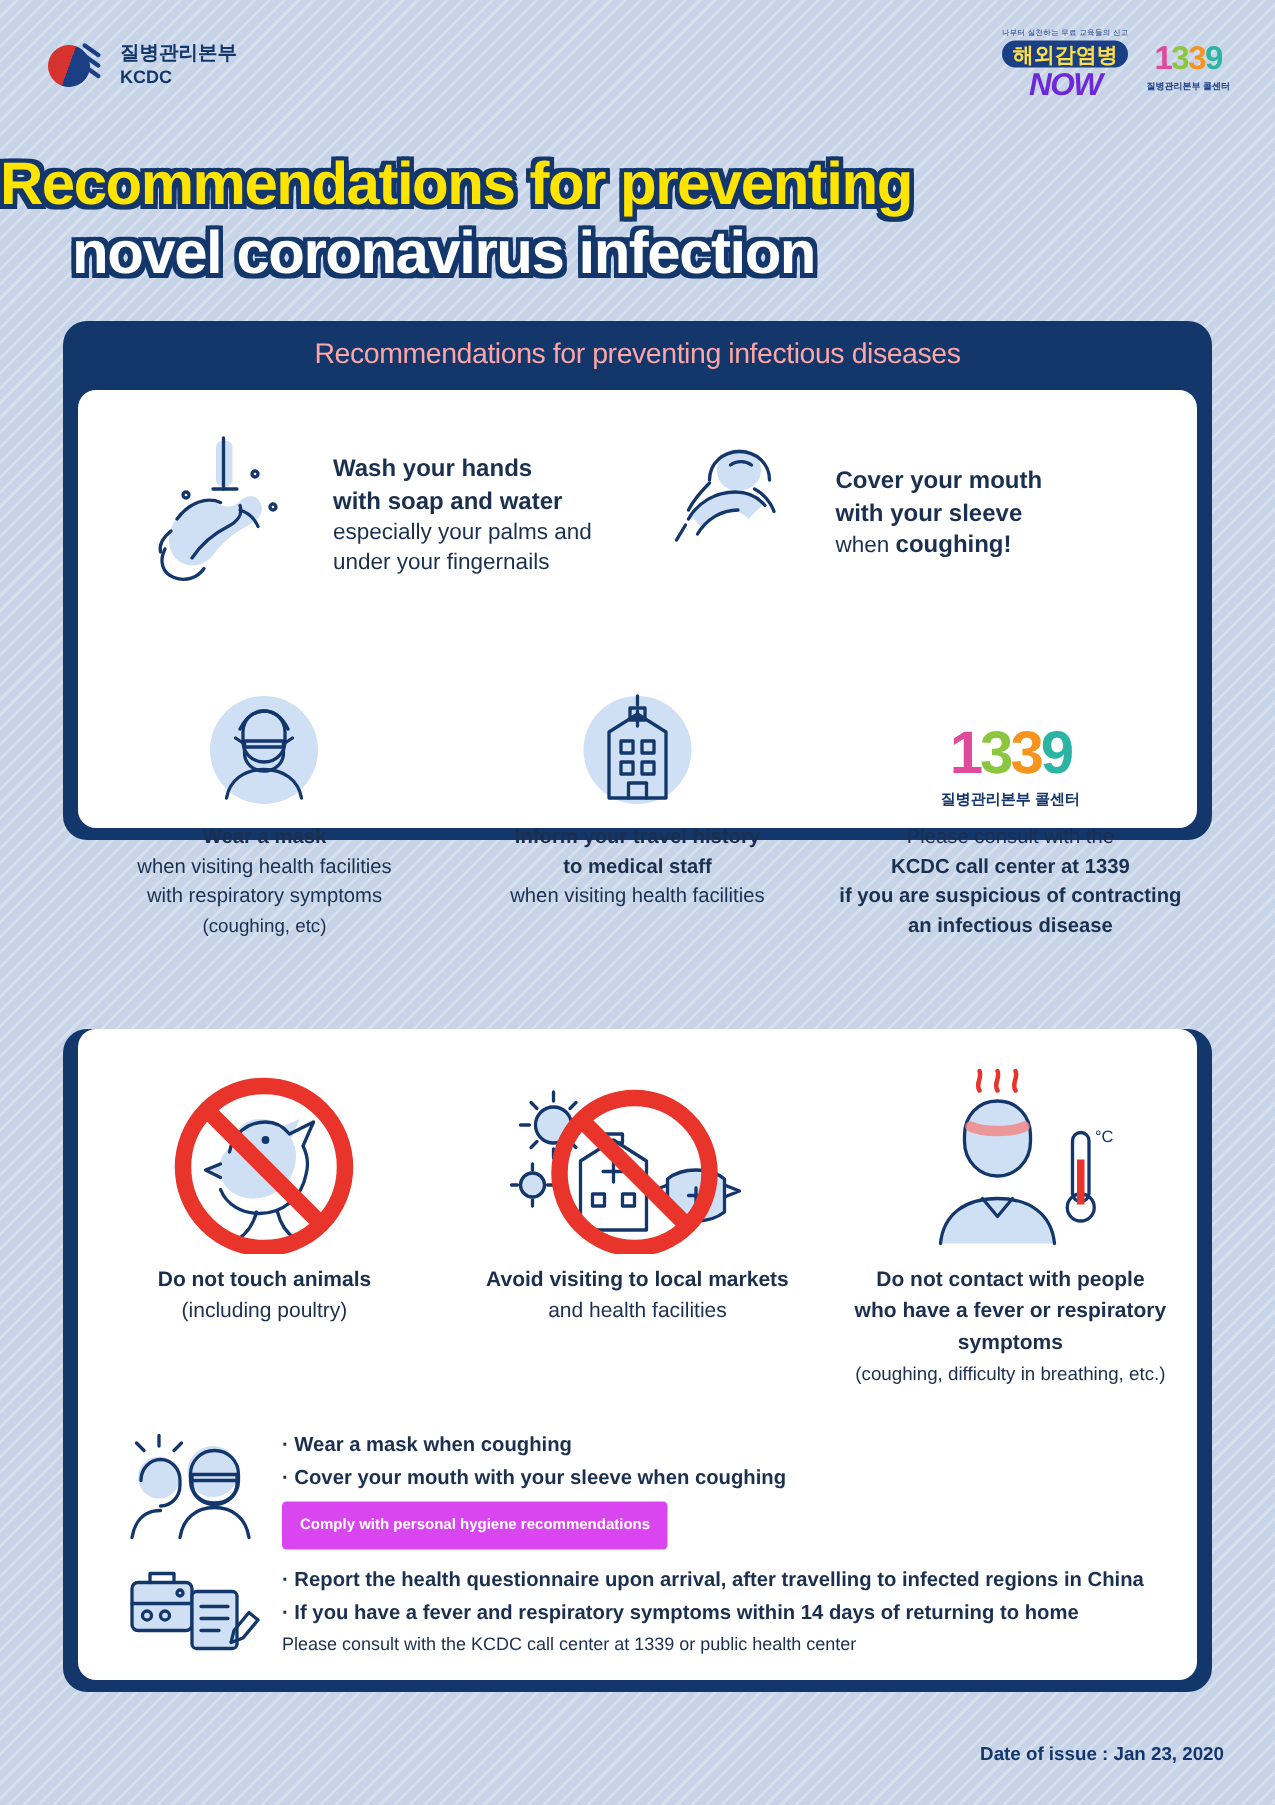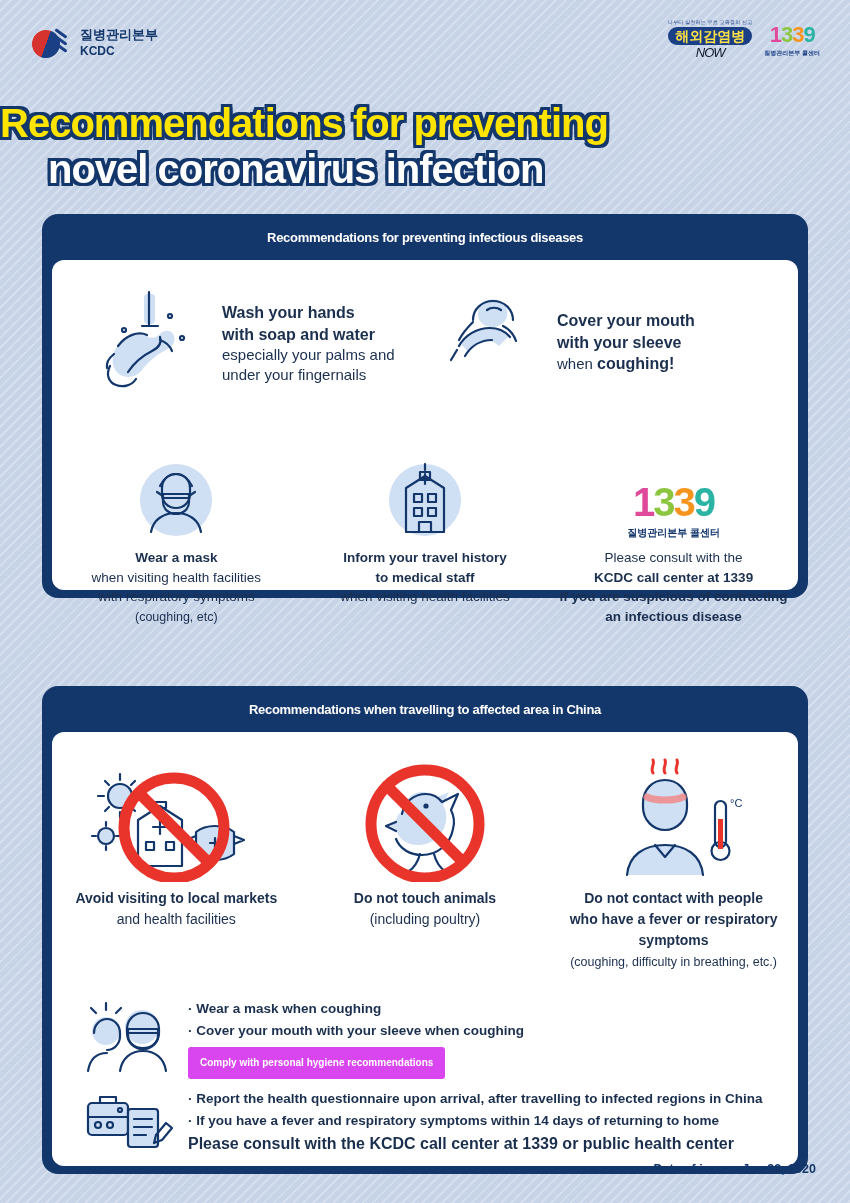--- a/index.html
+++ b/index.html
@@ -30,21 +30,21 @@
   .kcdc-logo .b1{width:14px;left:26px;top:10px;transform:rotate(35deg);}
   .kcdc-logo .b2{width:14px;left:26px;top:17px;transform:rotate(35deg);}
   .kcdc-logo .b3{width:14px;left:26px;top:24px;transform:rotate(35deg);}
   .kcdc-text .kr{font-size:13px;font-weight:bold;color:#13366b;line-height:1.25;}
   .kcdc-text .en{font-size:12px;font-weight:bold;color:#13366b;line-height:1.25;}
 
   .header-right{position:absolute;top:20px;right:30px;display:flex;align-items:center;gap:12px;}
   .now-badge{text-align:center;line-height:1;}
   .now-badge .tiny{font-size:5px;color:#1b3f84;letter-spacing:.2px;}
   .now-badge .kr{font-size:14px;font-weight:bold;color:#fde047;background:#1b3f84;border-radius:9px;padding:2px 7px;display:inline-block;margin:2px 0 1px;}
-  .now-badge .now{font-size:13px;font-weight:normal;color:#0f172a;font-style:italic;letter-spacing:-1px;}
+  .now-badge .now{font-size:21px;font-weight:bold;color:#6d28d9;font-style:italic;letter-spacing:-1px;}
   .mini1339{text-align:center;}
   .mini1339 .digits{font-size:22px;font-weight:bold;letter-spacing:-1px;}
   .mini1339 .d1{color:#e04a9a;}
   .mini1339 .d2{color:#8cc63f;}
   .mini1339 .d3{color:#f7941e;}
   .mini1339 .d4{color:#2bb3a3;}
   .mini1339 .cap{font-size:6px;color:#1b3f84;font-weight:bold;margin-top:1px;}
 
   
   .title{position:absolute;top:100px;left:0;width:850px;text-align:left;}
@@ -55,25 +55,25 @@
   .title .l1{color:#ffe400;text-shadow:
      -3px -3px 0 #13366b, 3px -3px 0 #13366b, -3px 3px 0 #13366b, 3px 3px 0 #13366b,
      -3px 0 0 #13366b, 3px 0 0 #13366b, 0 -3px 0 #13366b, 0 3px 0 #13366b;}
   .title .l2{color:#ffffff;text-shadow:
      -3px -3px 0 #13366b, 3px -3px 0 #13366b, -3px 3px 0 #13366b, 3px 3px 0 #13366b,
      -3px 0 0 #13366b, 3px 0 0 #13366b, 0 -3px 0 #13366b, 0 3px 0 #13366b; margin-left: 48px;}
 
   
   .panel{position:absolute;left:42px;width:766px;background:#13366b;border-radius:16px;padding:0 0 8px;}
   .panel-head{height:46px;display:flex;align-items:center;justify-content:center;}
-  .panel-head span{color:#ffffff;font-size:13px;font-weight:bold;letter-spacing:-.3px;}
+  .panel-head span{color:#fca5a5;font-size:19px;font-weight:normal;letter-spacing:-.3px;}
   .panel-body{background:#fff;border-radius:12px;margin:0 10px;position:relative;}
 
   #panel1{top:214px;}
-  #panel1 .panel-body{height:330px;}
+  #panel1 .panel-body{height:292px;}
   #panel2{top:686px;}
   #panel2 .panel-body{height:434px;}
 
   
   .row1{position:absolute;top:26px;left:0;width:100%;display:flex;}
   .cell-wash{width:50%;display:flex;align-items:flex-start;padding-left:46px;box-sizing:border-box;gap:14px;}
   .cell-cough{width:50%;display:flex;align-items:flex-start;padding-left:18px;box-sizing:border-box;gap:14px;}
   .txtblock{font-size:15px;color:#1b2f4e;line-height:1.35;padding-top:16px;}
   .txtblock b{font-weight:bold;font-size:16px;display:block;}
   .txtblock .light{font-weight:normal;}
@@ -90,21 +90,21 @@
   .row3{position:absolute;top:20px;left:0;width:100%;display:flex;text-align:center;}
   .row3 .col3 .cap{font-size:14px;line-height:1.5;margin-top:6px;}
   .row3 .icon-wrap{height:130px;}
 
   .note{position:absolute;left:30px;right:26px;display:flex;gap:14px;align-items:center;}
   .note1{top:262px;}
   .note2{top:352px;}
   .note .lines{font-size:13.5px;color:#1b2f4e;line-height:1.6;padding-top:4px;}
   .note .lines b{font-weight:bold;}
   .ribbon{display:inline-block;background:#d946ef;color:#fff;font-size:10px;font-weight:bold;padding:8px 12px;border-radius:3px;margin-top:6px;}
-  .note .small{font-size:16px;font-weight:bold;}
+  .note .small{font-size:12px;font-weight:normal;}
 
   .footer{position:absolute;right:34px;top:1162px;font-size:12.5px;font-weight:bold;color:#13366b;}
 
   svg{display:block;}
   .blue{fill:#cfe0f5;}
   .stroke{fill:none;stroke:#13366b;stroke-width:2.2;stroke-linecap:round;stroke-linejoin:round;}
 </style>
 </head>
 <body>
 
@@ -256,26 +256,41 @@
             <b>if you are suspicious of contracting</b><br>
             <b>an infectious disease</b>
           </div>
         </div>
 
       </div>
     </div>
   </div>
 
   <div class="panel" id="panel2">
-    <div class="panel-head">
-      <span>Recommendations when travelling to affected area in China</span>
-    </div>
     <div class="panel-body">
 
       <div class="row3">
+
+        <div class="col3">
+          <div class="icon-wrap">
+            <svg width="130" height="120" viewBox="0 0 130 120">
+              <path class="blue" d="M44 48c0-10 8-18 18-18 6 0 10 2 13 6l14-6-6 13c3 5 4 10 3 16-2 14-14 24-28 24-11 0-20-6-22-16l-8-4 8-5c1-4 4-8 8-10z"></path>
+              <path class="stroke" d="M42 52c2-12 12-20 24-20 7 0 12 3 16 8l16-8-7 16c3 6 4 12 2 19-3 16-16 26-31 26-12 0-22-6-26-16"></path>
+              <path class="stroke" d="M36 60l-10 4 10 5"></path>
+              <circle fill="#13366b" cx="66" cy="44" r="2.6"></circle>
+              <path class="stroke" d="M60 92c-2 8-6 14-12 18M74 92c2 8 6 14 12 18"></path>
+              <circle cx="65" cy="62" r="54" fill="none" stroke="#e8342a" stroke-width="11"></circle>
+              <line x1="27" y1="24" x2="103" y2="100" stroke="#e8342a" stroke-width="11" stroke-linecap="round"></line>
+            </svg>
+          </div>
+          <div class="cap">
+            <b>Do not touch animals</b><br>
+            <span>(including poultry)</span>
+          </div>
+        </div>
 
         <div class="col3">
           <div class="icon-wrap">
             <svg width="200" height="120" viewBox="0 0 200 120">
               <circle class="blue" cx="44" cy="34" r="13"></circle>
               <circle class="stroke" cx="44" cy="34" r="12"></circle>
               <path class="stroke" d="M44 18v-6M44 50v6M28 34h-6M60 34h6M33 23l-4-4M55 23l4-4M33 45l-4 4M55 45l4 4"></path>
               <circle class="blue" cx="30" cy="74" r="9"></circle>
               <circle class="stroke" cx="30" cy="74" r="8"></circle>
               <path class="stroke" d="M30 64v-4M30 84v4M20 74h-4M40 74h4"></path>
@@ -288,38 +303,20 @@
               <path class="stroke" d="M120 70c10-8 28-8 38 0v22c-10 8-28 8-38 0z"></path>
               <path class="stroke" d="M120 74l-10 4 10 4M158 74l10 4-10 4"></path>
               <path class="stroke" d="M139 76v10M134 81h10"></path>
               <circle cx="98" cy="66" r="50" fill="none" stroke="#e8342a" stroke-width="11"></circle>
               <line x1="63" y1="31" x2="133" y2="101" stroke="#e8342a" stroke-width="11" stroke-linecap="round"></line>
             </svg>
           </div>
           <div class="cap">
             <b>Avoid visiting to local markets</b><br>
             <span>and health facilities</span>
-          </div>
-        </div>
-
-        <div class="col3">
-          <div class="icon-wrap">
-            <svg width="130" height="120" viewBox="0 0 130 120">
-              <path class="blue" d="M44 48c0-10 8-18 18-18 6 0 10 2 13 6l14-6-6 13c3 5 4 10 3 16-2 14-14 24-28 24-11 0-20-6-22-16l-8-4 8-5c1-4 4-8 8-10z"></path>
-              <path class="stroke" d="M42 52c2-12 12-20 24-20 7 0 12 3 16 8l16-8-7 16c3 6 4 12 2 19-3 16-16 26-31 26-12 0-22-6-26-16"></path>
-              <path class="stroke" d="M36 60l-10 4 10 5"></path>
-              <circle fill="#13366b" cx="66" cy="44" r="2.6"></circle>
-              <path class="stroke" d="M60 92c-2 8-6 14-12 18M74 92c2 8 6 14 12 18"></path>
-              <circle cx="65" cy="62" r="54" fill="none" stroke="#e8342a" stroke-width="11"></circle>
-              <line x1="27" y1="24" x2="103" y2="100" stroke="#e8342a" stroke-width="11" stroke-linecap="round"></line>
-            </svg>
-          </div>
-          <div class="cap">
-            <b>Do not touch animals</b><br>
-            <span>(including poultry)</span>
           </div>
         </div>
 
         <div class="col3">
           <div class="icon-wrap">
             <svg width="150" height="125" viewBox="0 0 150 125">
               <path d="M54 16c-3-5 2-8 0-13M66 16c-3-5 2-8 0-13M78 16c-3-5 2-8 0-13" fill="none" stroke="#e8342a" stroke-width="3" stroke-linecap="round"></path>
               <path class="blue" d="M44 44c0-12 9-21 22-21s22 9 22 21v6c0 12-10 22-22 22s-22-10-22-22z"></path>
               <path class="stroke" d="M44 46c0-13 9-23 22-23s22 10 22 23v4c0 13-10 23-22 23s-22-10-22-23z"></path>
               <path d="M48 40c8 4 28 4 36 0" fill="none" stroke="#f08a8a" stroke-width="7" stroke-linecap="round" opacity=".85"></path>

